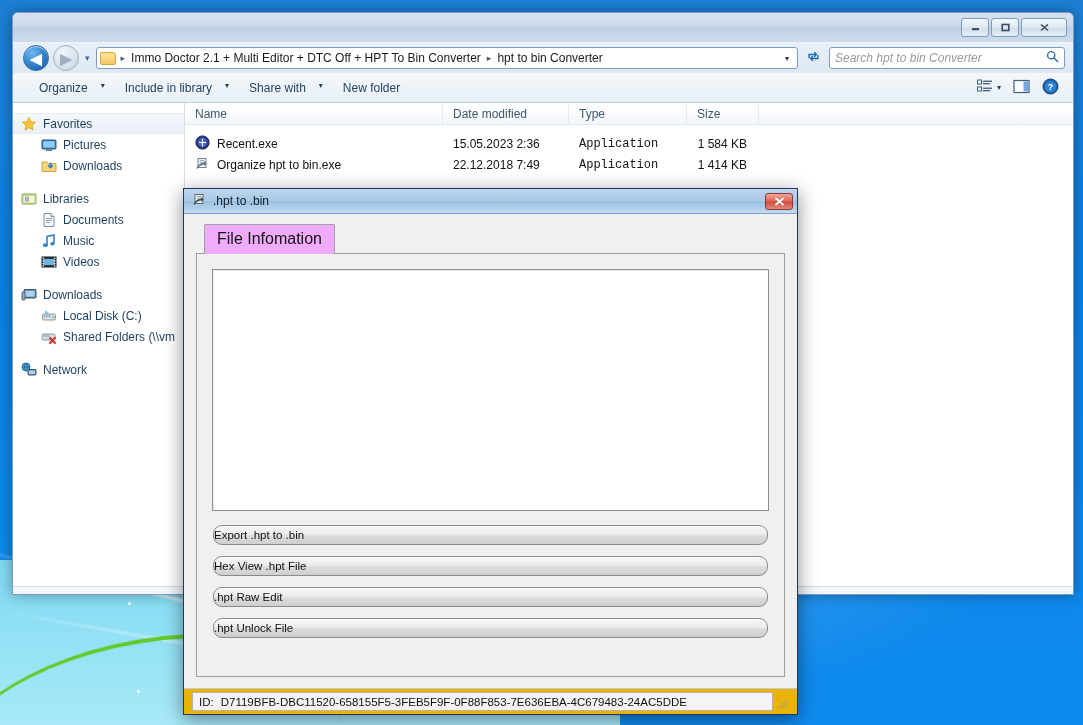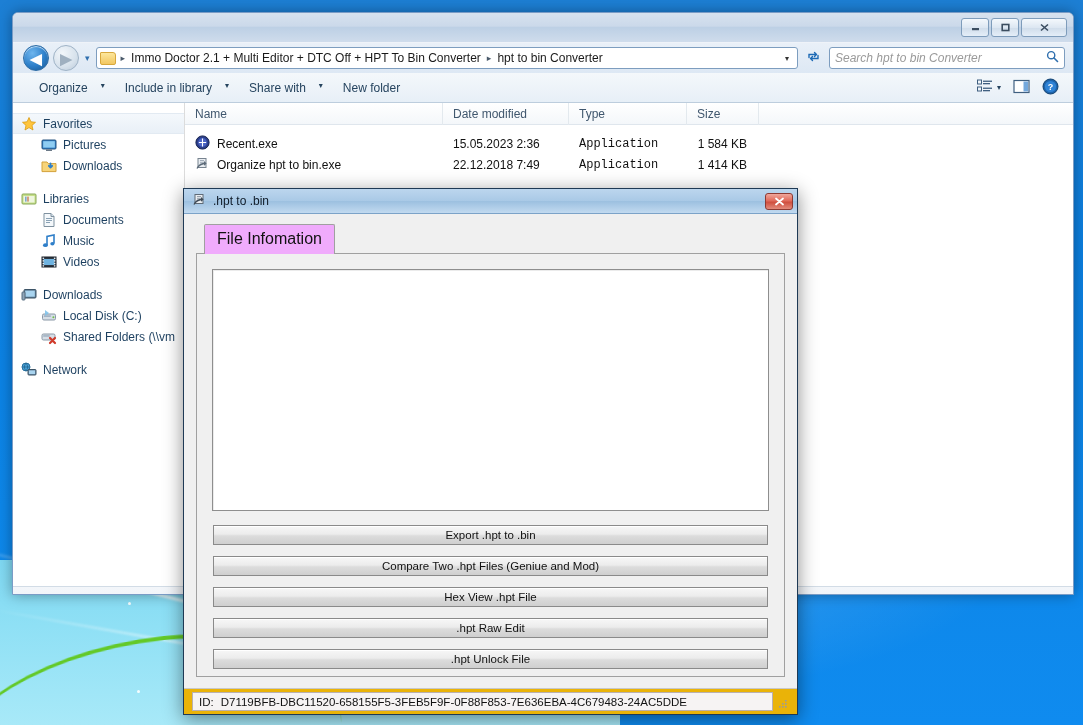--- a/index.html
+++ b/index.html
@@ -207,25 +207,25 @@
     height:424px;
     padding:15px;
   }
   .listbox {
     height:242px; background:#fff; border:1px solid #8e8e8e;
     box-shadow: inset 1px 1px 0 rgba(0,0,0,.08);
     margin:0 0 14px 0;
   }
   .btnstack { display:flex; flex-direction:column; gap:11px; padding:0 1px; }
   .appbtn {
-    height:20px; line-height:18px; text-align:center;
+    height:20px; line-height:18px; text-align:left;
     font-size:11.5px; color:#111;
     background: linear-gradient(180deg,#f7f7f7 0%, #ececec 45%, #dcdcdc 55%, #cfcfcf 100%);
     border:1px solid #8a8a8a;
-    border-radius:0;
+    border-radius:9px;
     box-shadow: inset 0 1px 0 #ffffff;
   }
   .dlg-status {
     position:absolute; left:0; bottom:0; width:100%; height:26px;
     background:#eab308; border-top:1px solid #c8c8c8;
     display:flex; align-items:center; padding:0 8px;
   }
   .status-field {
     flex:1; height:19px; border:1px solid #b9b0b0;
     background:#f6f3f3;
@@ -571,21 +571,20 @@
       <div class="tab">
         <span>File Infomation</span>
       </div>
     </div>
 
     <div class="tabpanel">
       <div class="listbox"></div>
 
       <div class="btnstack">
         <div class="appbtn">Export .hpt to .bin</div>
-        <div class="appbtn">Compare Two .hpt Files (Geniue and Mod)</div>
         <div class="appbtn">Hex View .hpt File</div>
         <div class="appbtn">.hpt Raw Edit</div>
         <div class="appbtn">.hpt Unlock File</div>
       </div>
     </div>
   </div>
 
   <div class="dlg-status">
     <div class="status-field">
       <span>ID:</span>

